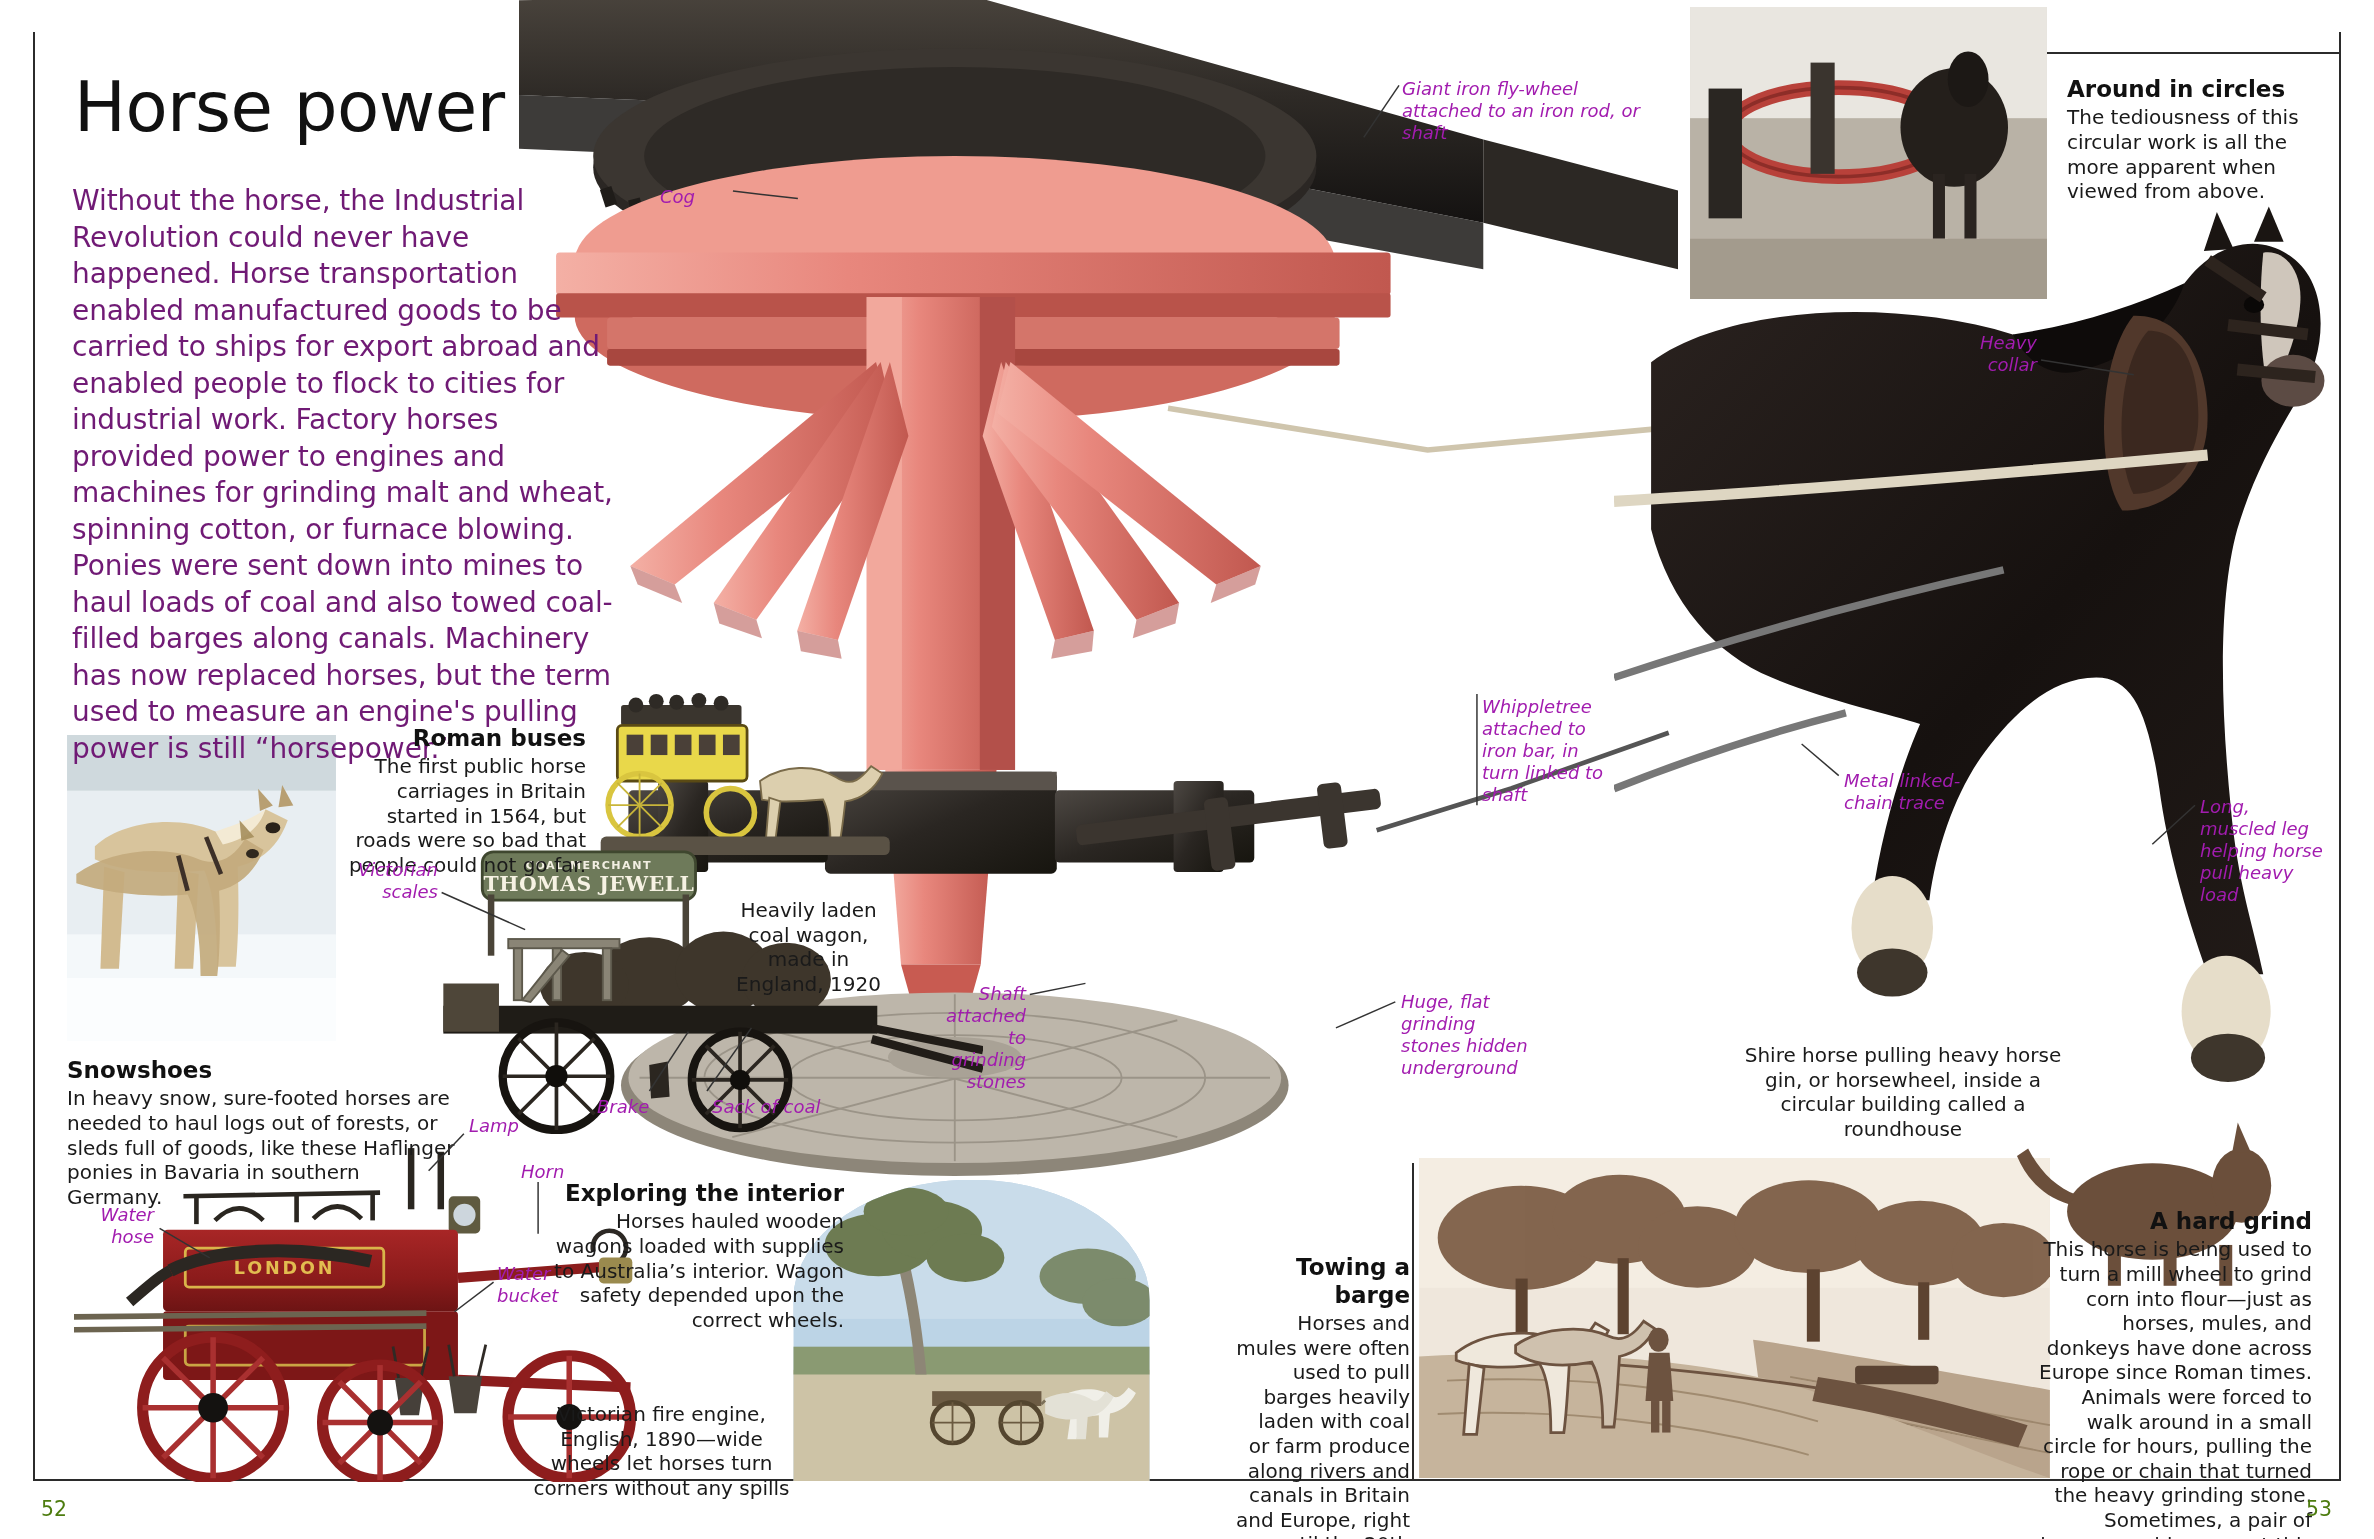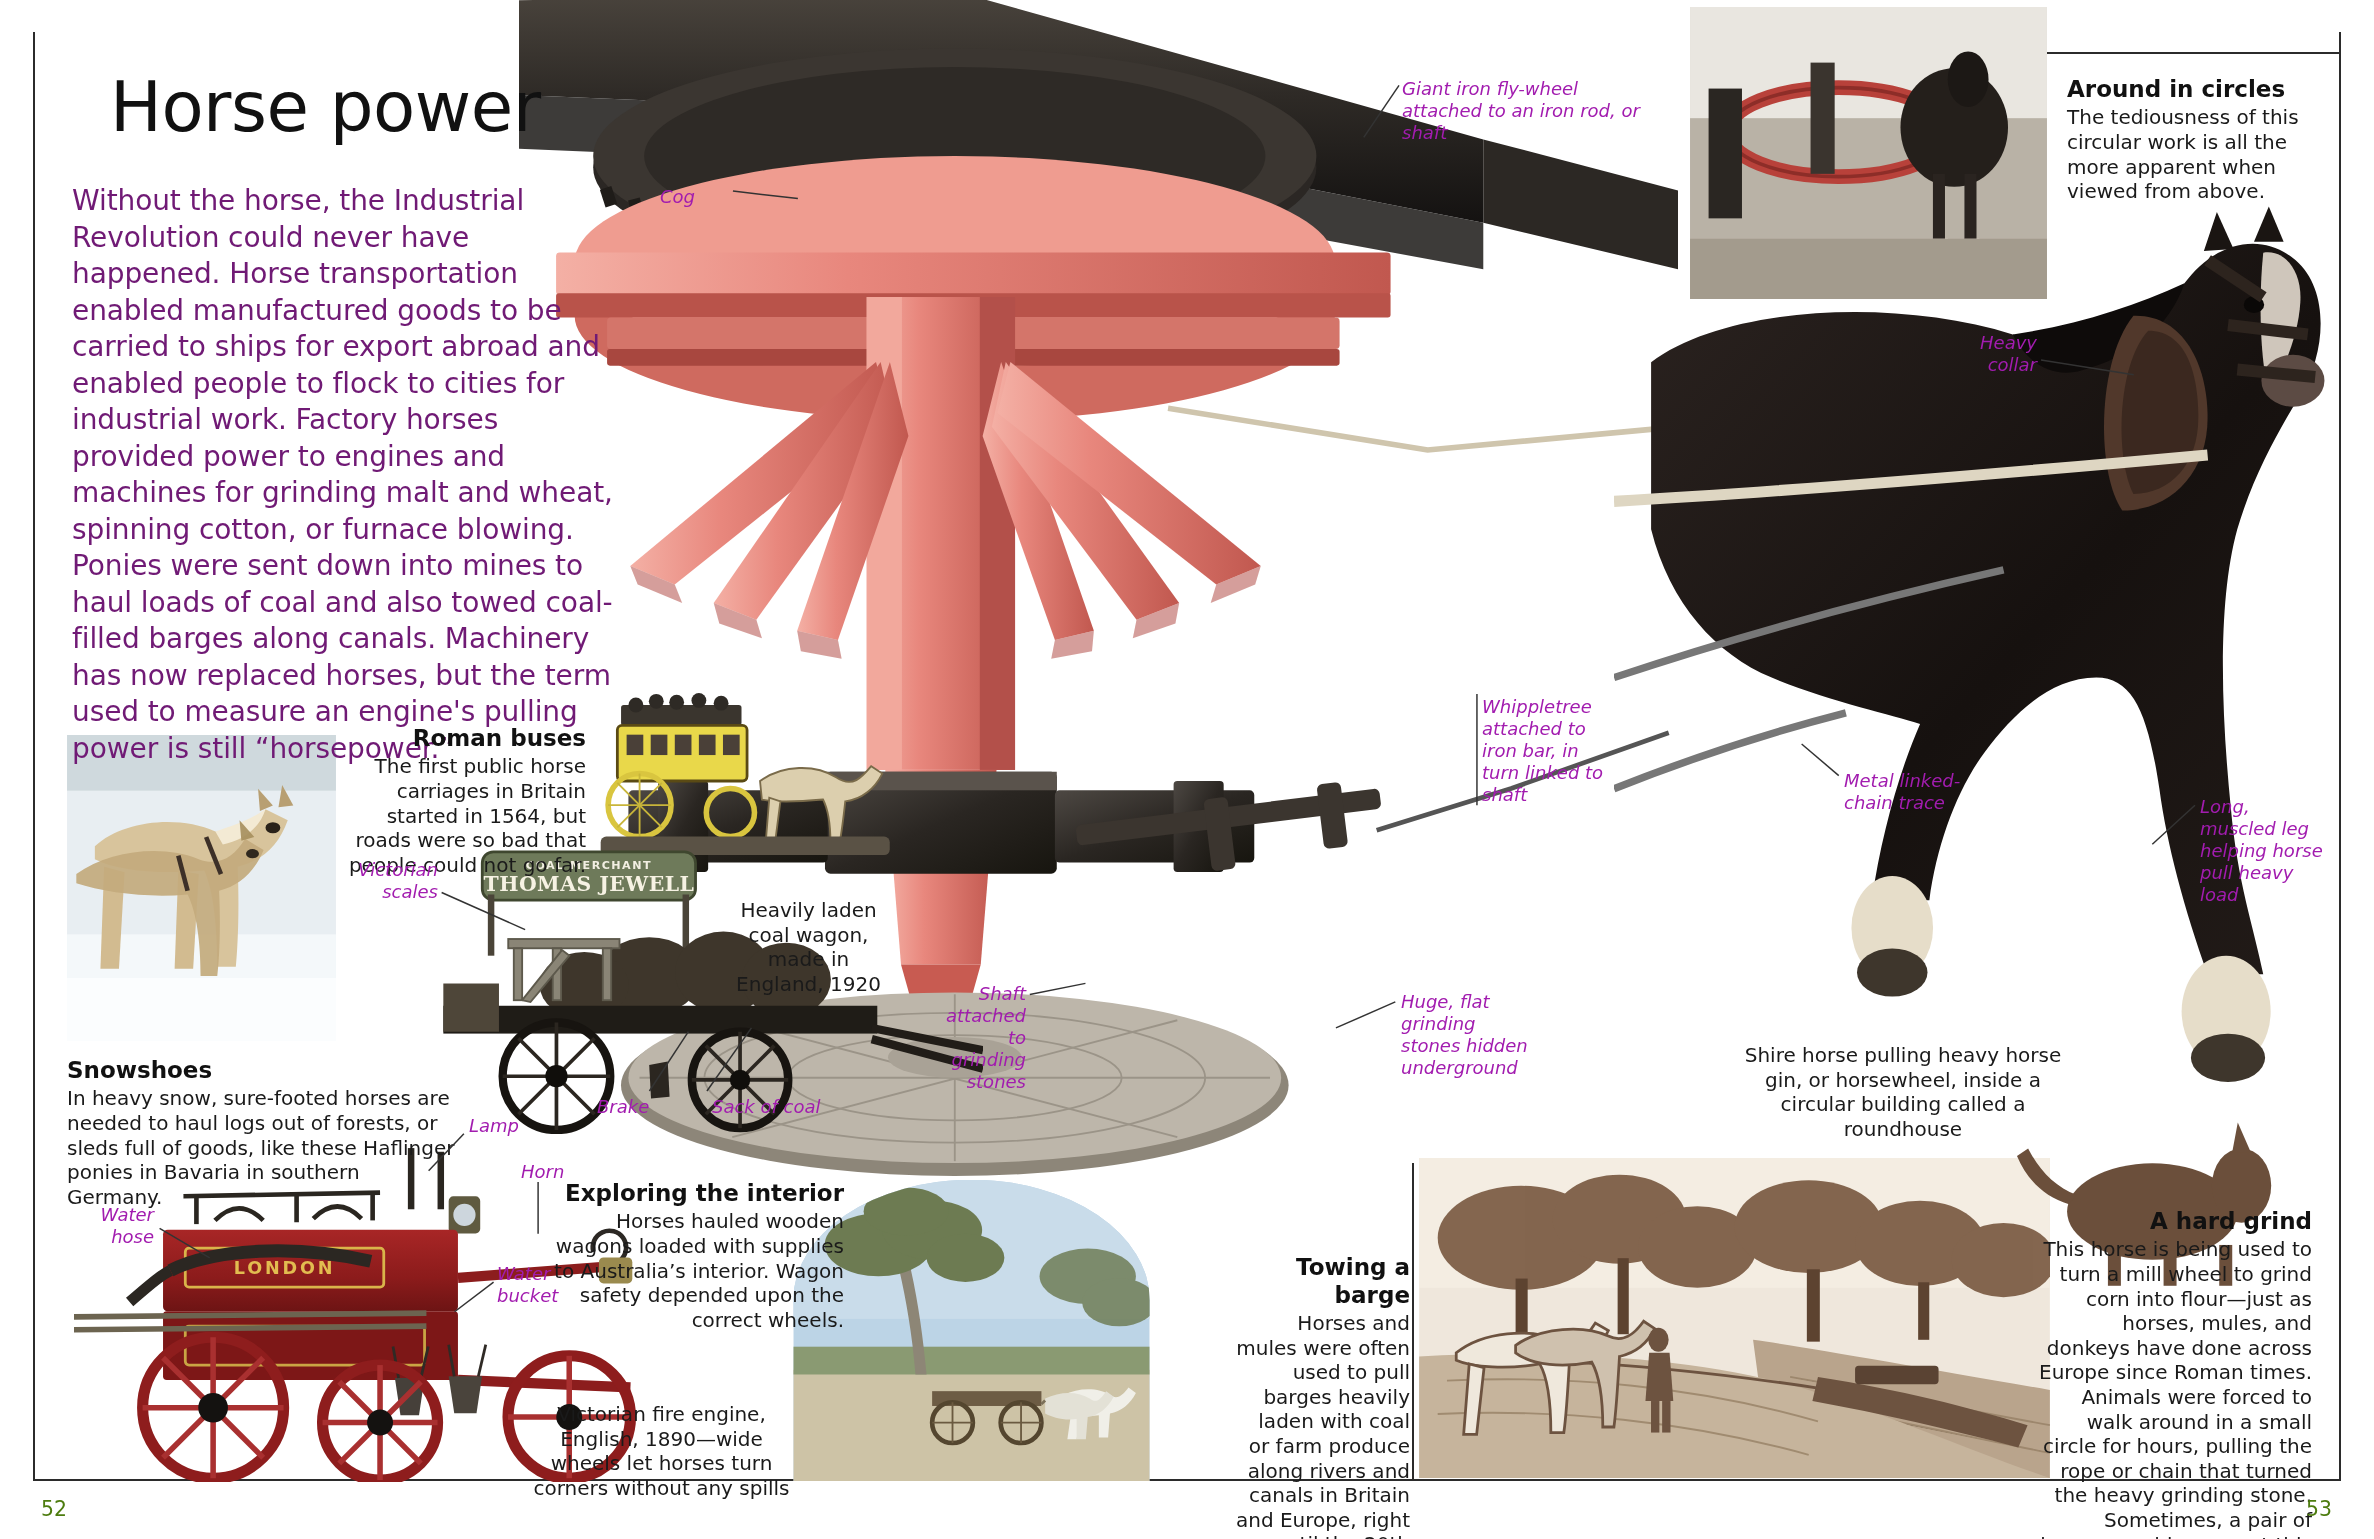--- a/index.html
+++ b/index.html
@@ -21,21 +21,20 @@
   .rule-h { height: 1.9px; }
 
   
   .title {
     position: absolute;
     font-size: 69px;
     font-weight: 400;
     letter-spacing: -0.5px;
     color: #111;
     font-family: "DejaVu Sans", sans-serif;
-    margin-left: 36px;
   }
   .intro {
     position: absolute;
     font-size: 28px;
     line-height: 1.305;
     color: #701a75;
     letter-spacing: -0.1px;
   }
   .cap { position: absolute; }
   .cap h3 {

